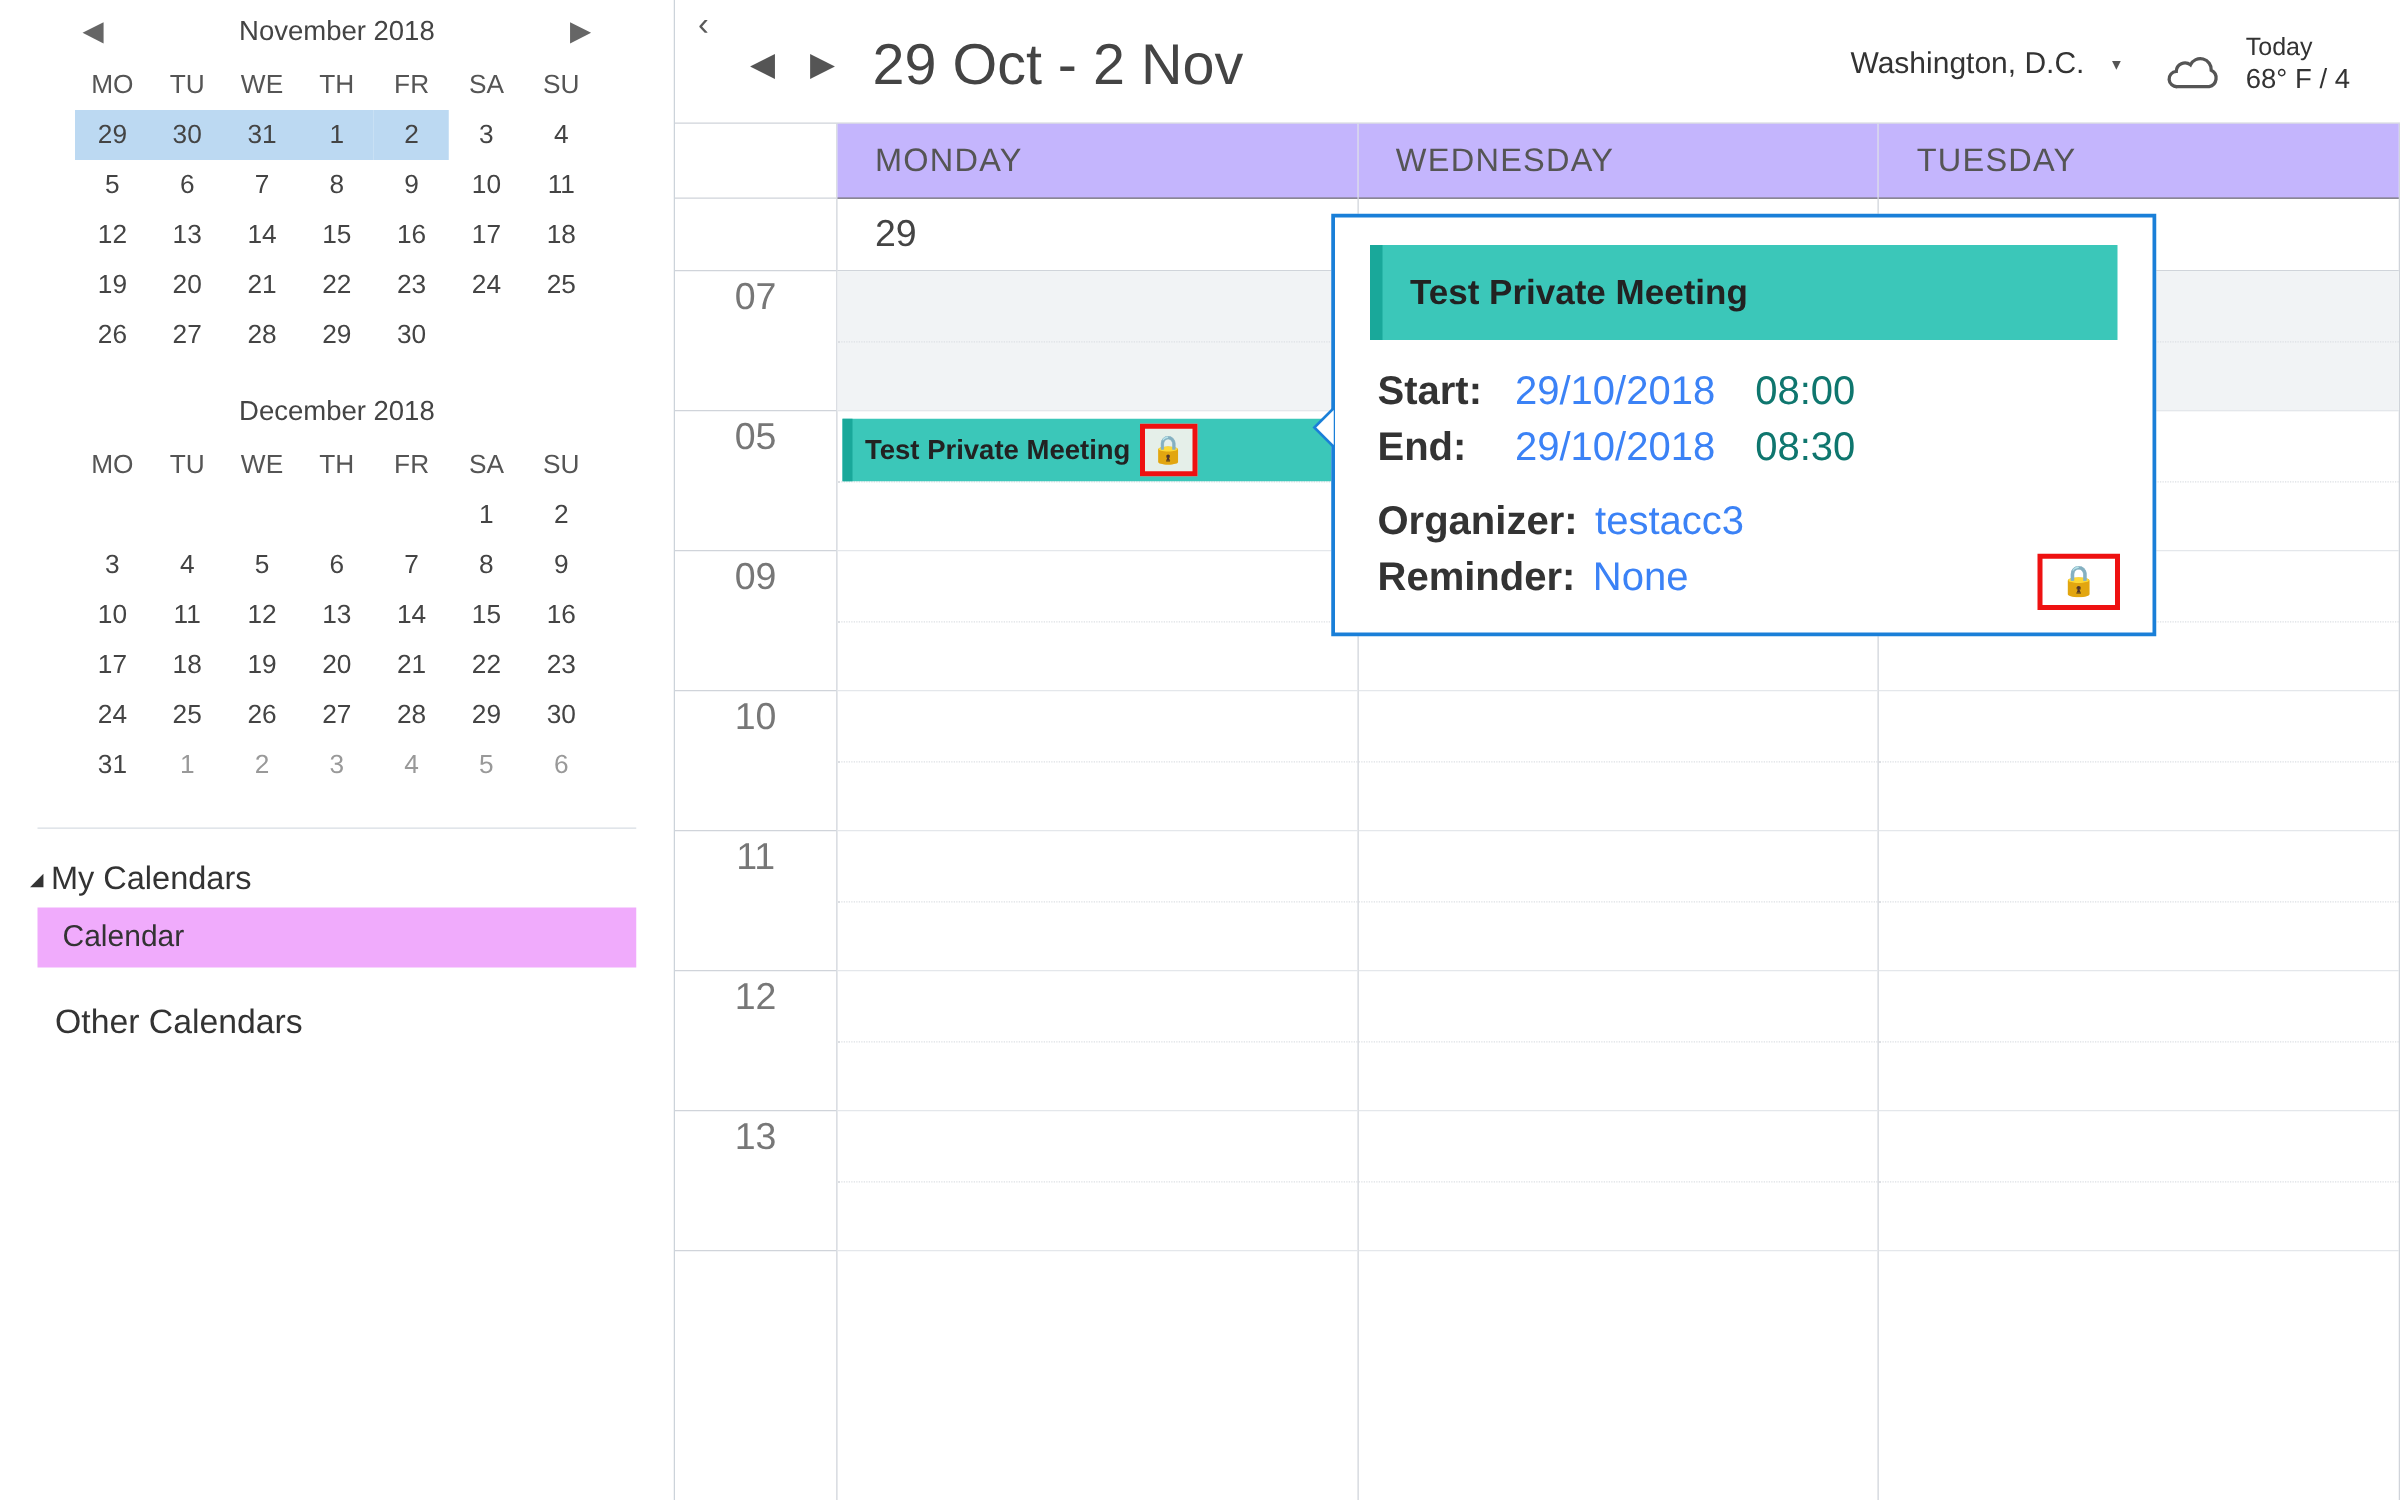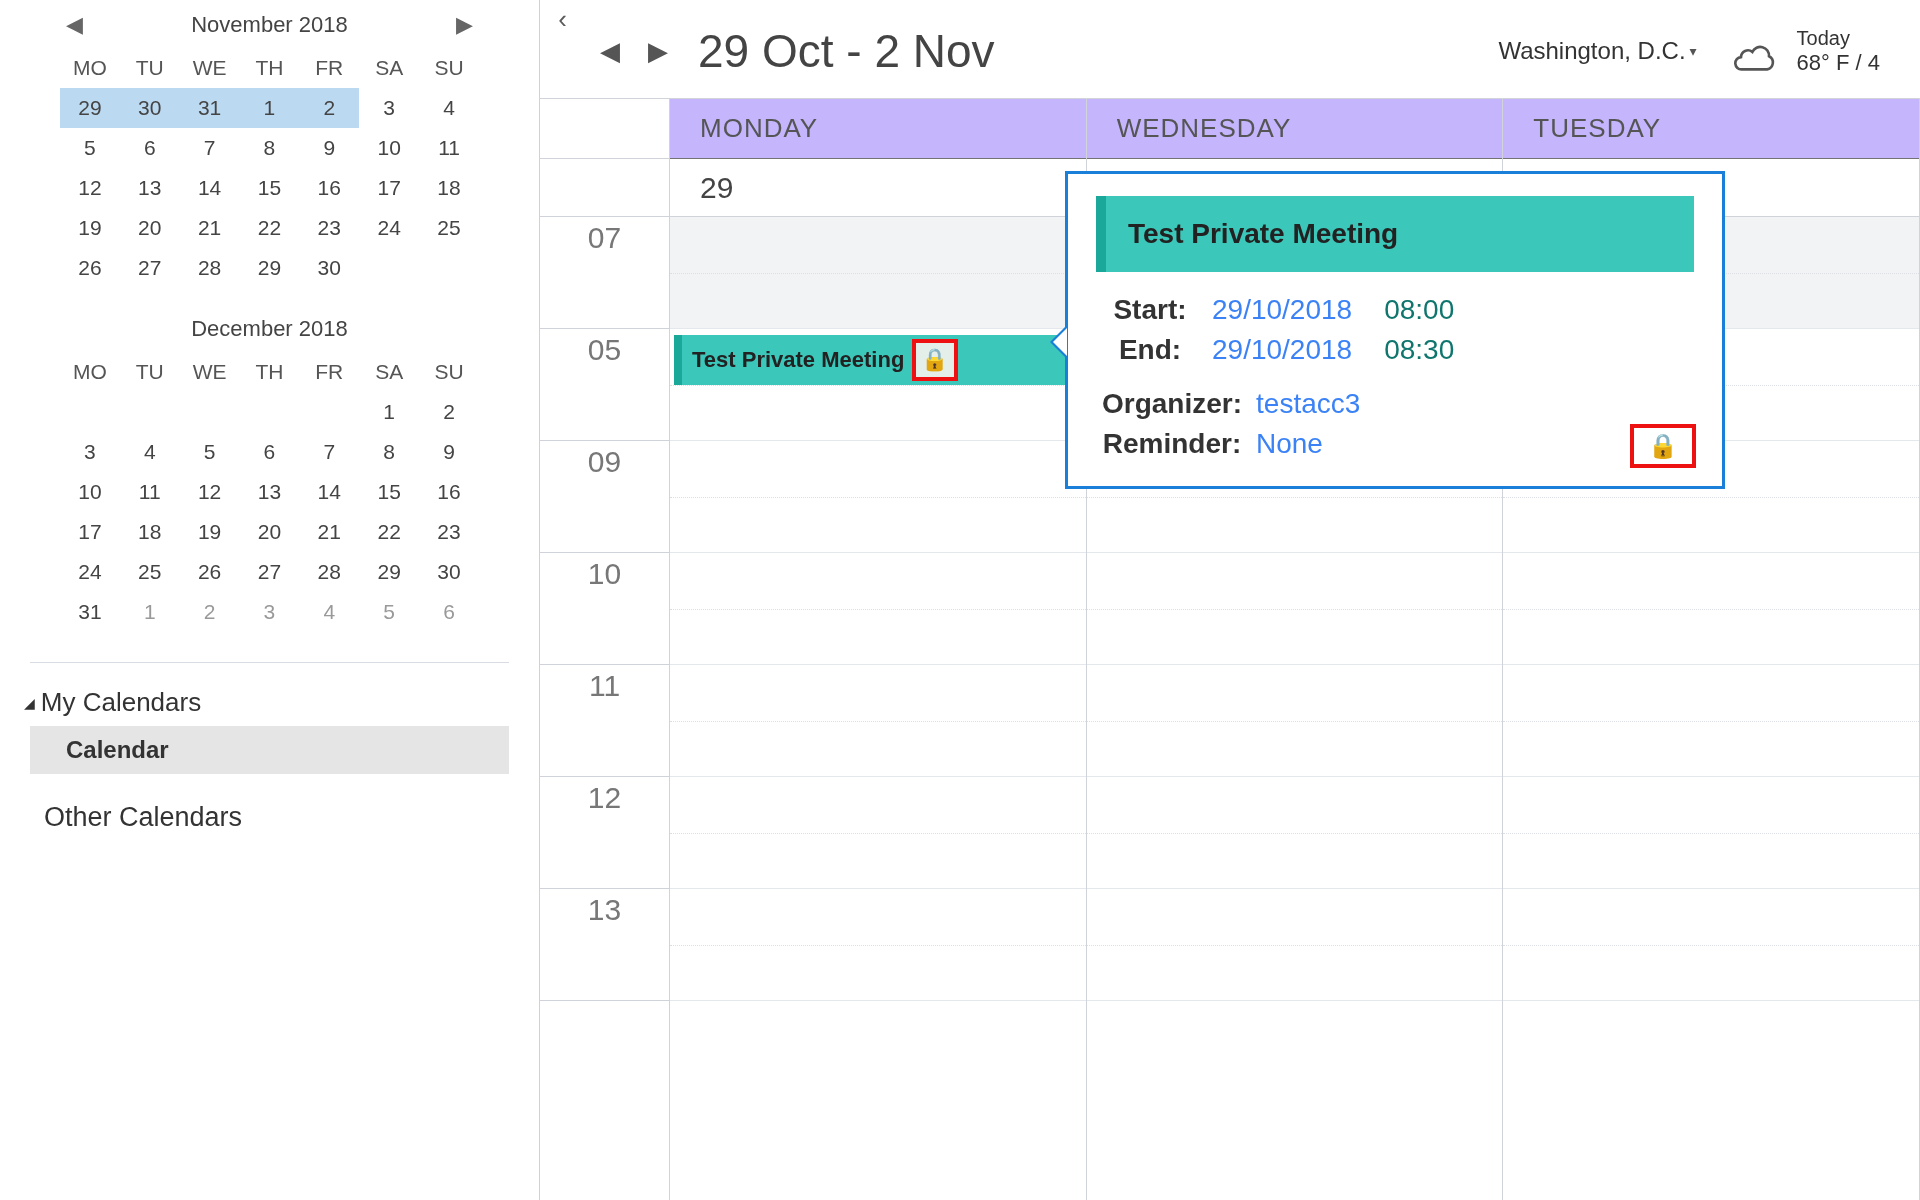--- a/index.html
+++ b/index.html
@@ -60,27 +60,26 @@
     display: flex;
     align-items: center;
     gap: 6px;
     padding: 14px 30px 8px 24px;
     font-size: 26px;
     color: #333;
     cursor: pointer;
   }
   .group-header .tri { font-size: 14px; }
   .cal-item {
-    background: #e5e5e5;
+    background: #f0abfc;
     margin: 0 30px;
-    padding: 10px 36px;
+    padding: 10px 20px;
     font-size: 24px;
     color: #333;
     cursor: pointer;
-    font-weight: bold;
   }
   .other-cal {
     padding: 28px 30px 8px 44px;
     font-size: 27px;
     color: #333;
   }
 
   
   .main {
     flex: 1;
@@ -90,21 +89,21 @@
   .topbar {
     display: flex;
     align-items: center;
     padding: 24px 40px 20px 60px;
     gap: 30px;
   }
   .topbar .navarrows { display:flex; gap:28px; }
   .topbar .navarrows span { font-size: 26px; color:#555; cursor:pointer; }
   .range-title { font-size: 46px; color:#444; font-weight: 400; }
   .spacer { flex: 1; }
-  .loc-picker { display:flex; align-items:center; gap:4px; font-size:24px; color:#333; cursor:pointer;text-align:right; }
+  .loc-picker { display:flex; align-items:center; gap:22px; font-size:24px; color:#333; cursor:pointer;text-align:right; }
   .loc-picker .chev { font-size:14px; color:#555; }
   .weather { display:flex; align-items:center; gap:14px; }
   .weather svg { width:56px; height:42px; }
   .weather-text { display:flex; flex-direction:column; line-height:1.15; }
   .weather-text .lbl { font-size:20px; color:#333; }
   .weather-text .temp { font-size:22px; color:#333; }
 
   
   .sched {
     display:flex;
@@ -190,21 +189,21 @@
     border-bottom:14px solid transparent;
     border-right:14px solid #fff;
   }
   .tooltip .ttitle {
     margin:22px 28px 22px 28px;
     background:#3bc7b9;
     border-left:10px solid #19a89a;
     padding:22px 22px;
     font-size:28px; font-weight:700; color:#222;
   }
-  .tooltip .rows { padding: 0 34px; font-size:28px; color:#333;text-align:center; }
+  .tooltip .rows { padding: 0 34px; font-size:32px; color:#333; }
   .tooltip .rows .row { display:flex; gap:14px; margin-bottom:8px; }
   .tooltip .rows .lbl { font-weight:700; min-width:96px; }
   .tooltip .rows .val { color:#3b82f6; }
   .tooltip .rows .val2 { color:#0f766e; margin-left:18px;}
   .tooltip .rows .spacer-row { height:14px; }
   .tooltip .lock-corner {
     position:absolute; right:26px; bottom:18px;
     border:4px solid #e11; padding:4px 14px; color:#555; font-size:24px;
   }
 </style>

